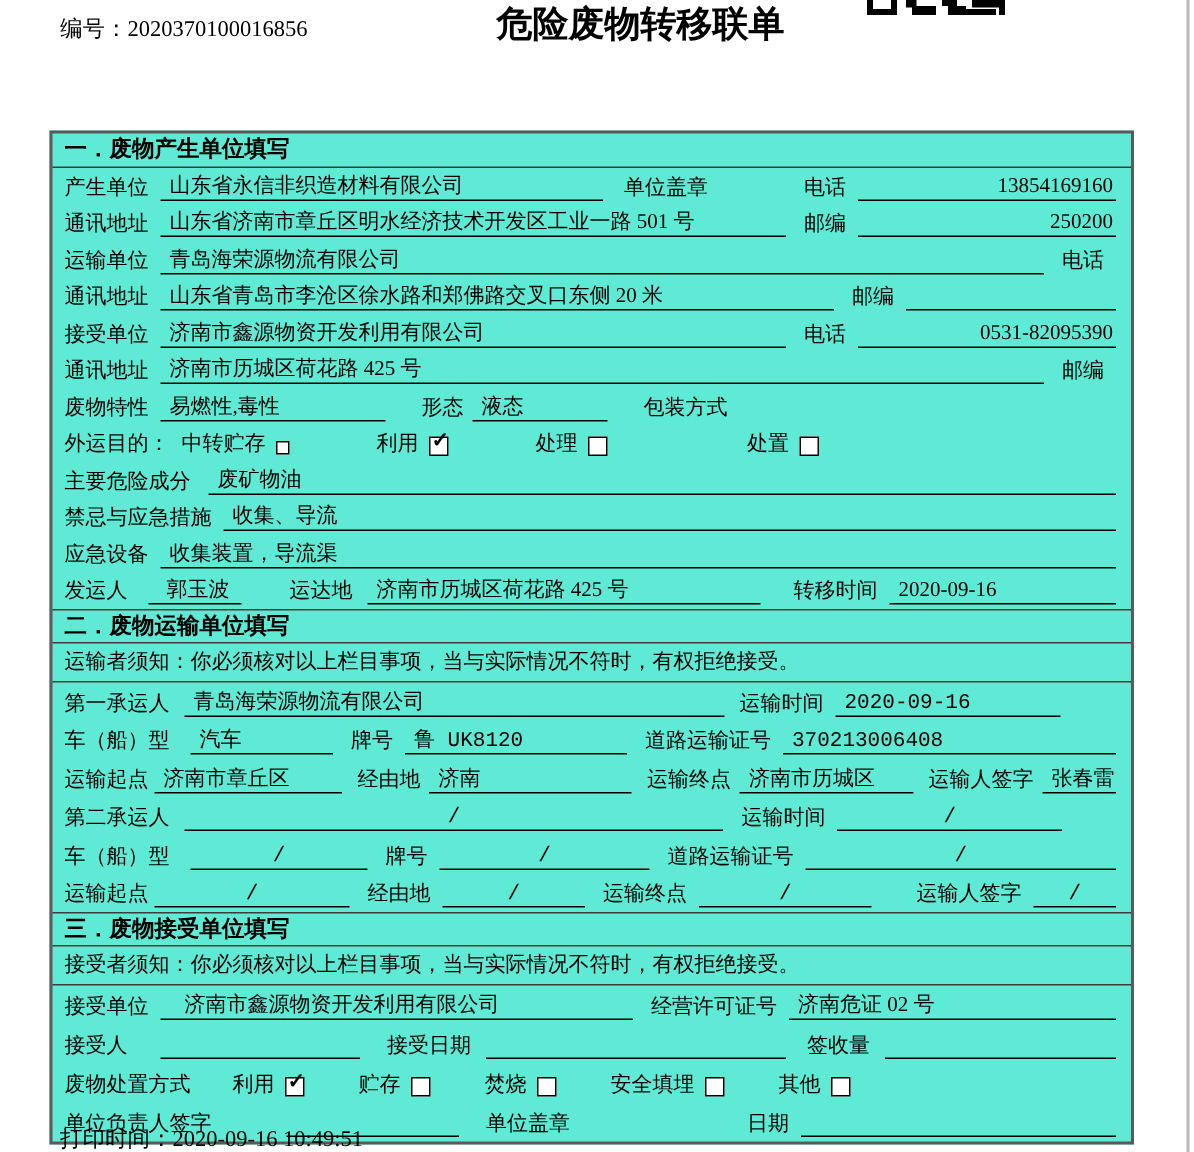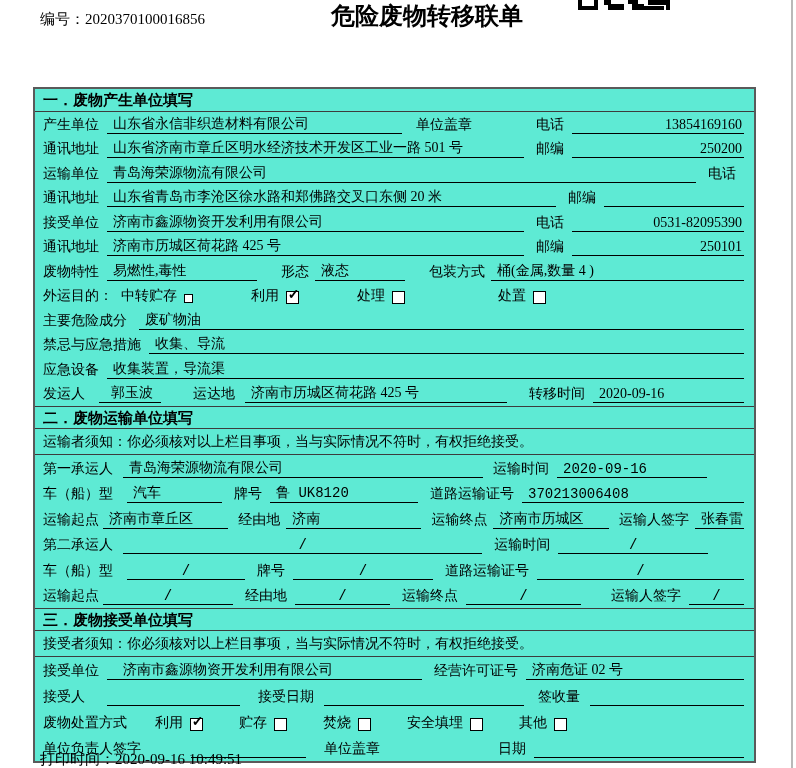--- a/index.html
+++ b/index.html
@@ -109,31 +109,29 @@
     <span class="rl">电话</span>
     <span class="u rv">0531-82095390</span>
   </div>
 
   <div class="row">
     <div class="left">
       <span class="l" style="width:64px">通讯地址</span>
       <span class="u grow" style="margin-right:8px">济南市历城区荷花路 425 号</span>
     </div>
     <span class="rl">邮编</span>
-    <span class="u rv">250101</span>
   </div>
 
 
   <div class="row">
     <span class="l" style="width:64px">废物特性</span>
     <span class="u" style="width:150px">易燃性,毒性</span>
     <span class="l" style="margin-left:24px;margin-right:6px">形态</span>
     <span class="u" style="width:90px">液态</span>
     <span class="l" style="margin-left:24px;margin-right:6px">包装方式</span>
-    <span class="u grow">桶(金属,数量  4 )</span>
   </div>
 
   <div class="row">
     <span class="l">外运目的：</span>
     <span class="cbi" style="margin-left:8px">
       <span class="cbl">中转贮存</span>
       <span class="box sm">
           <span class="mark"></span>
         </span>
     </span>

